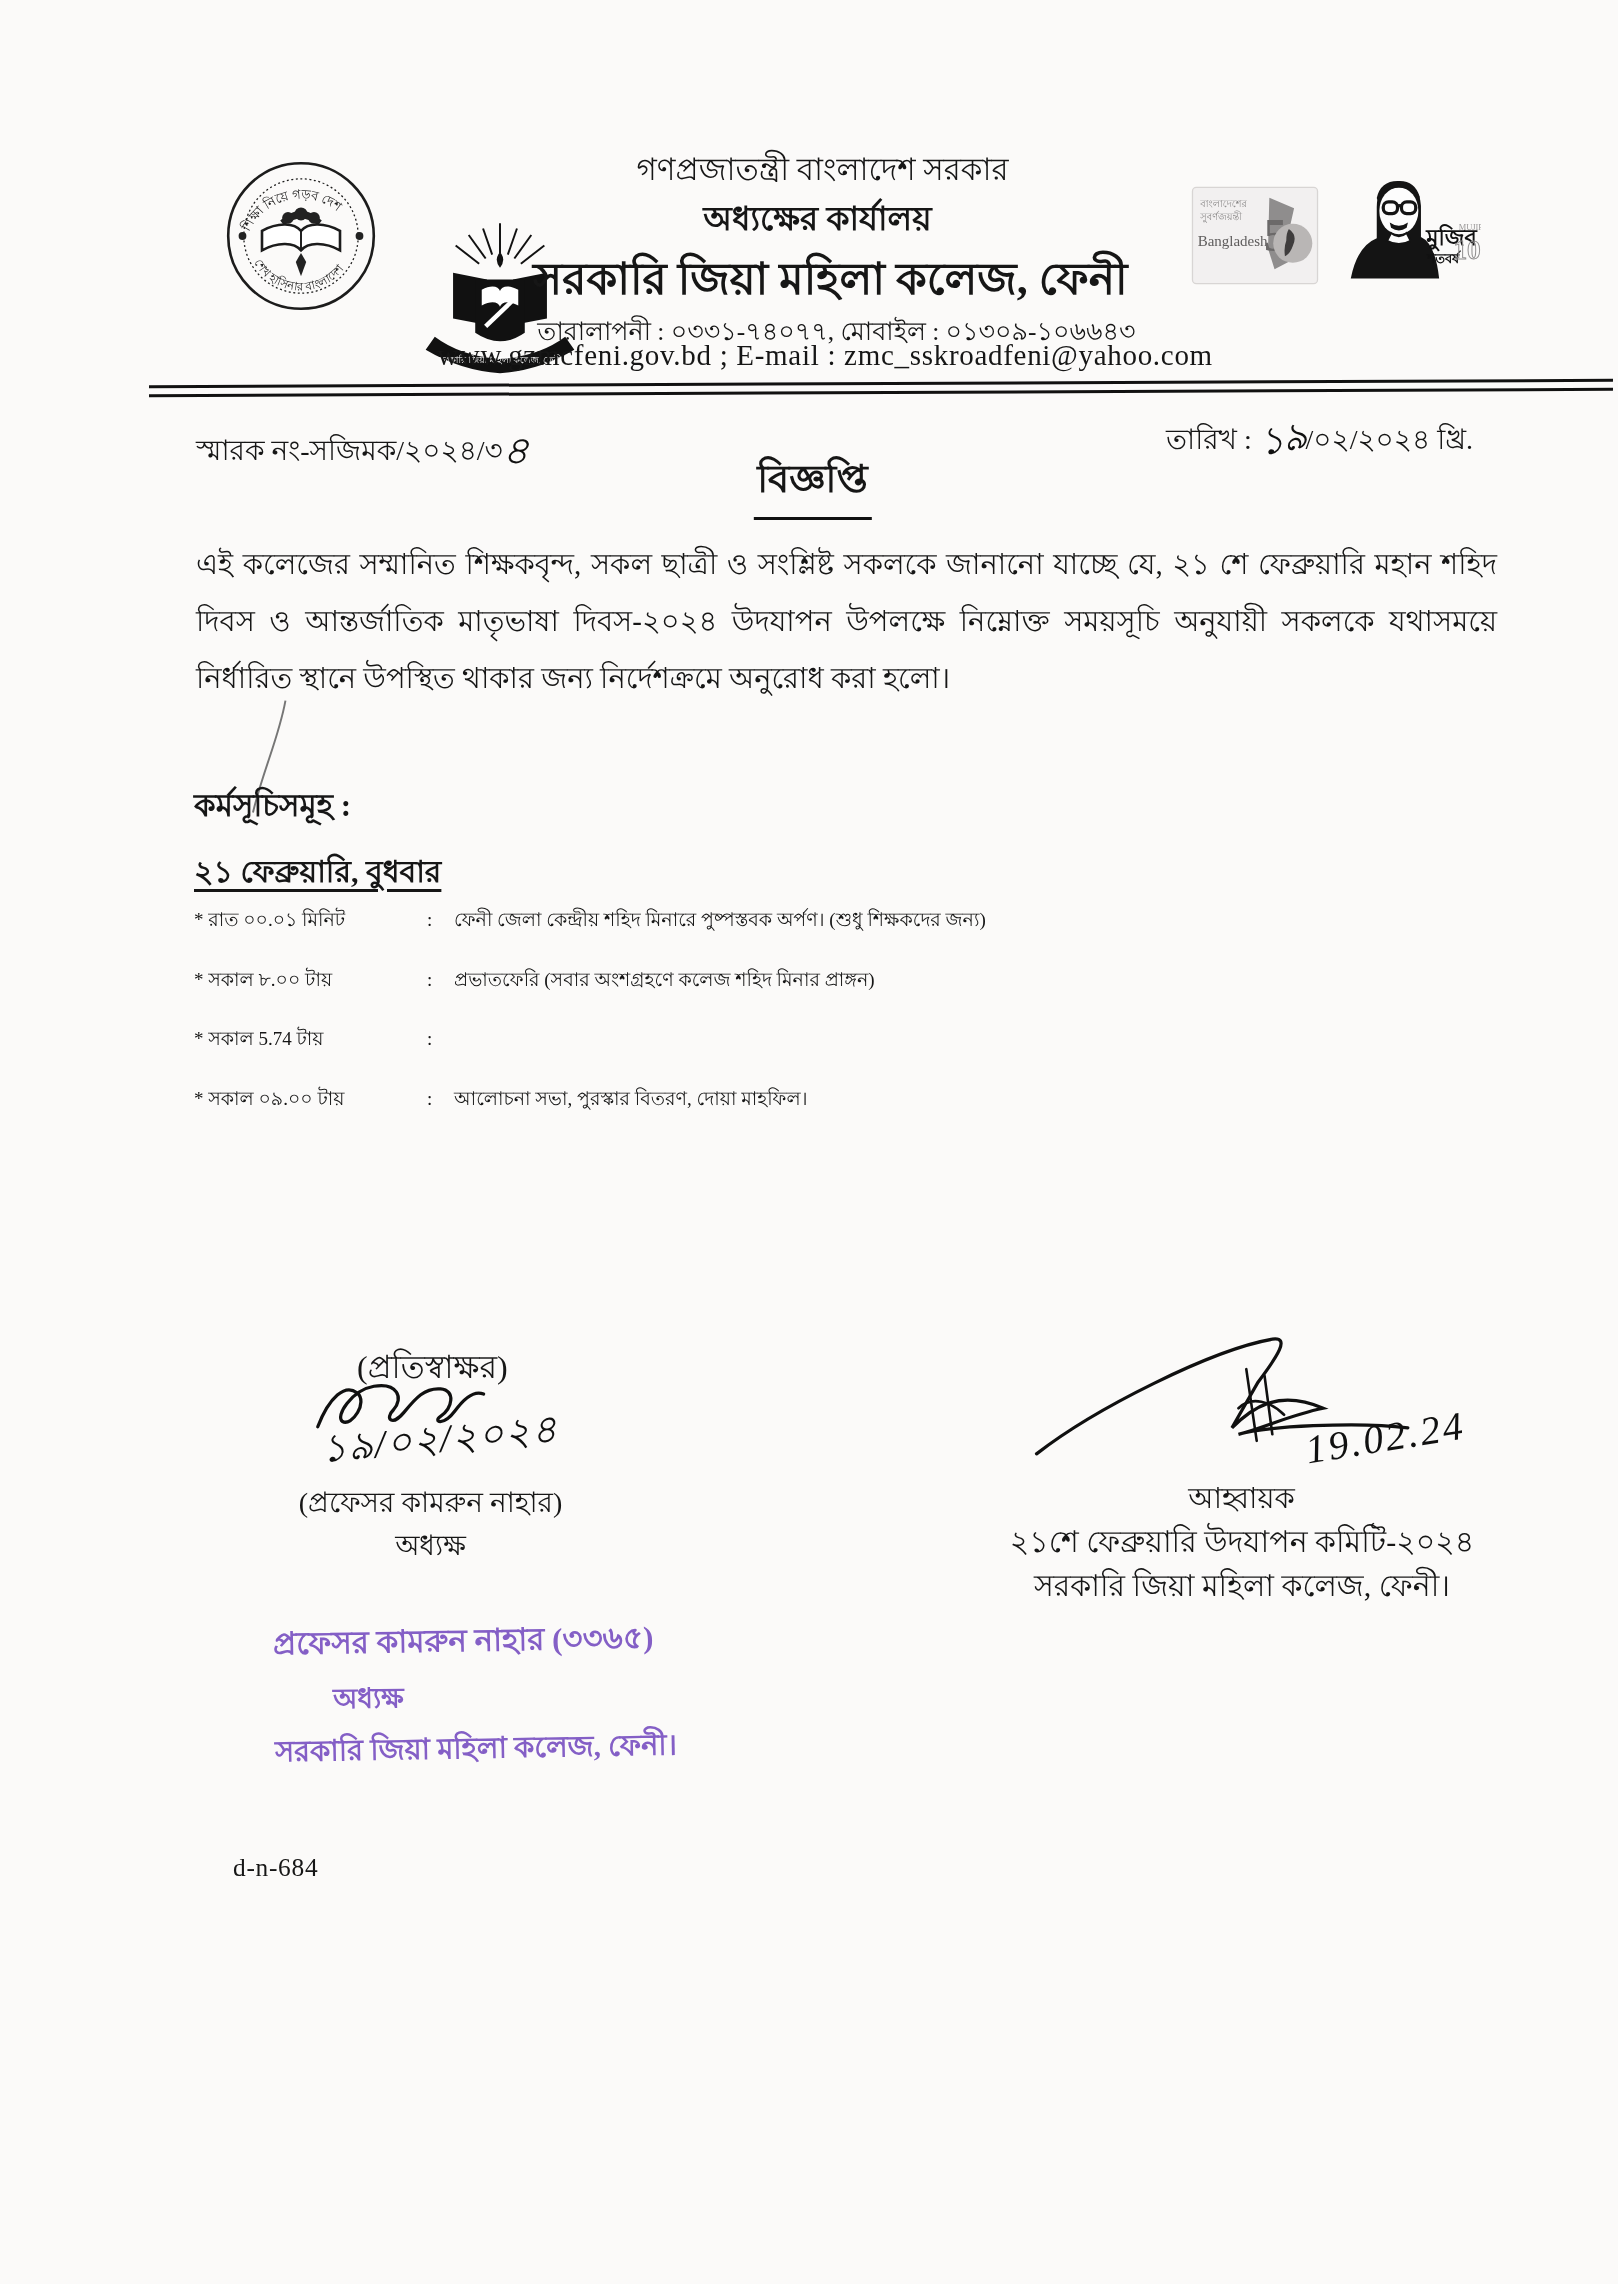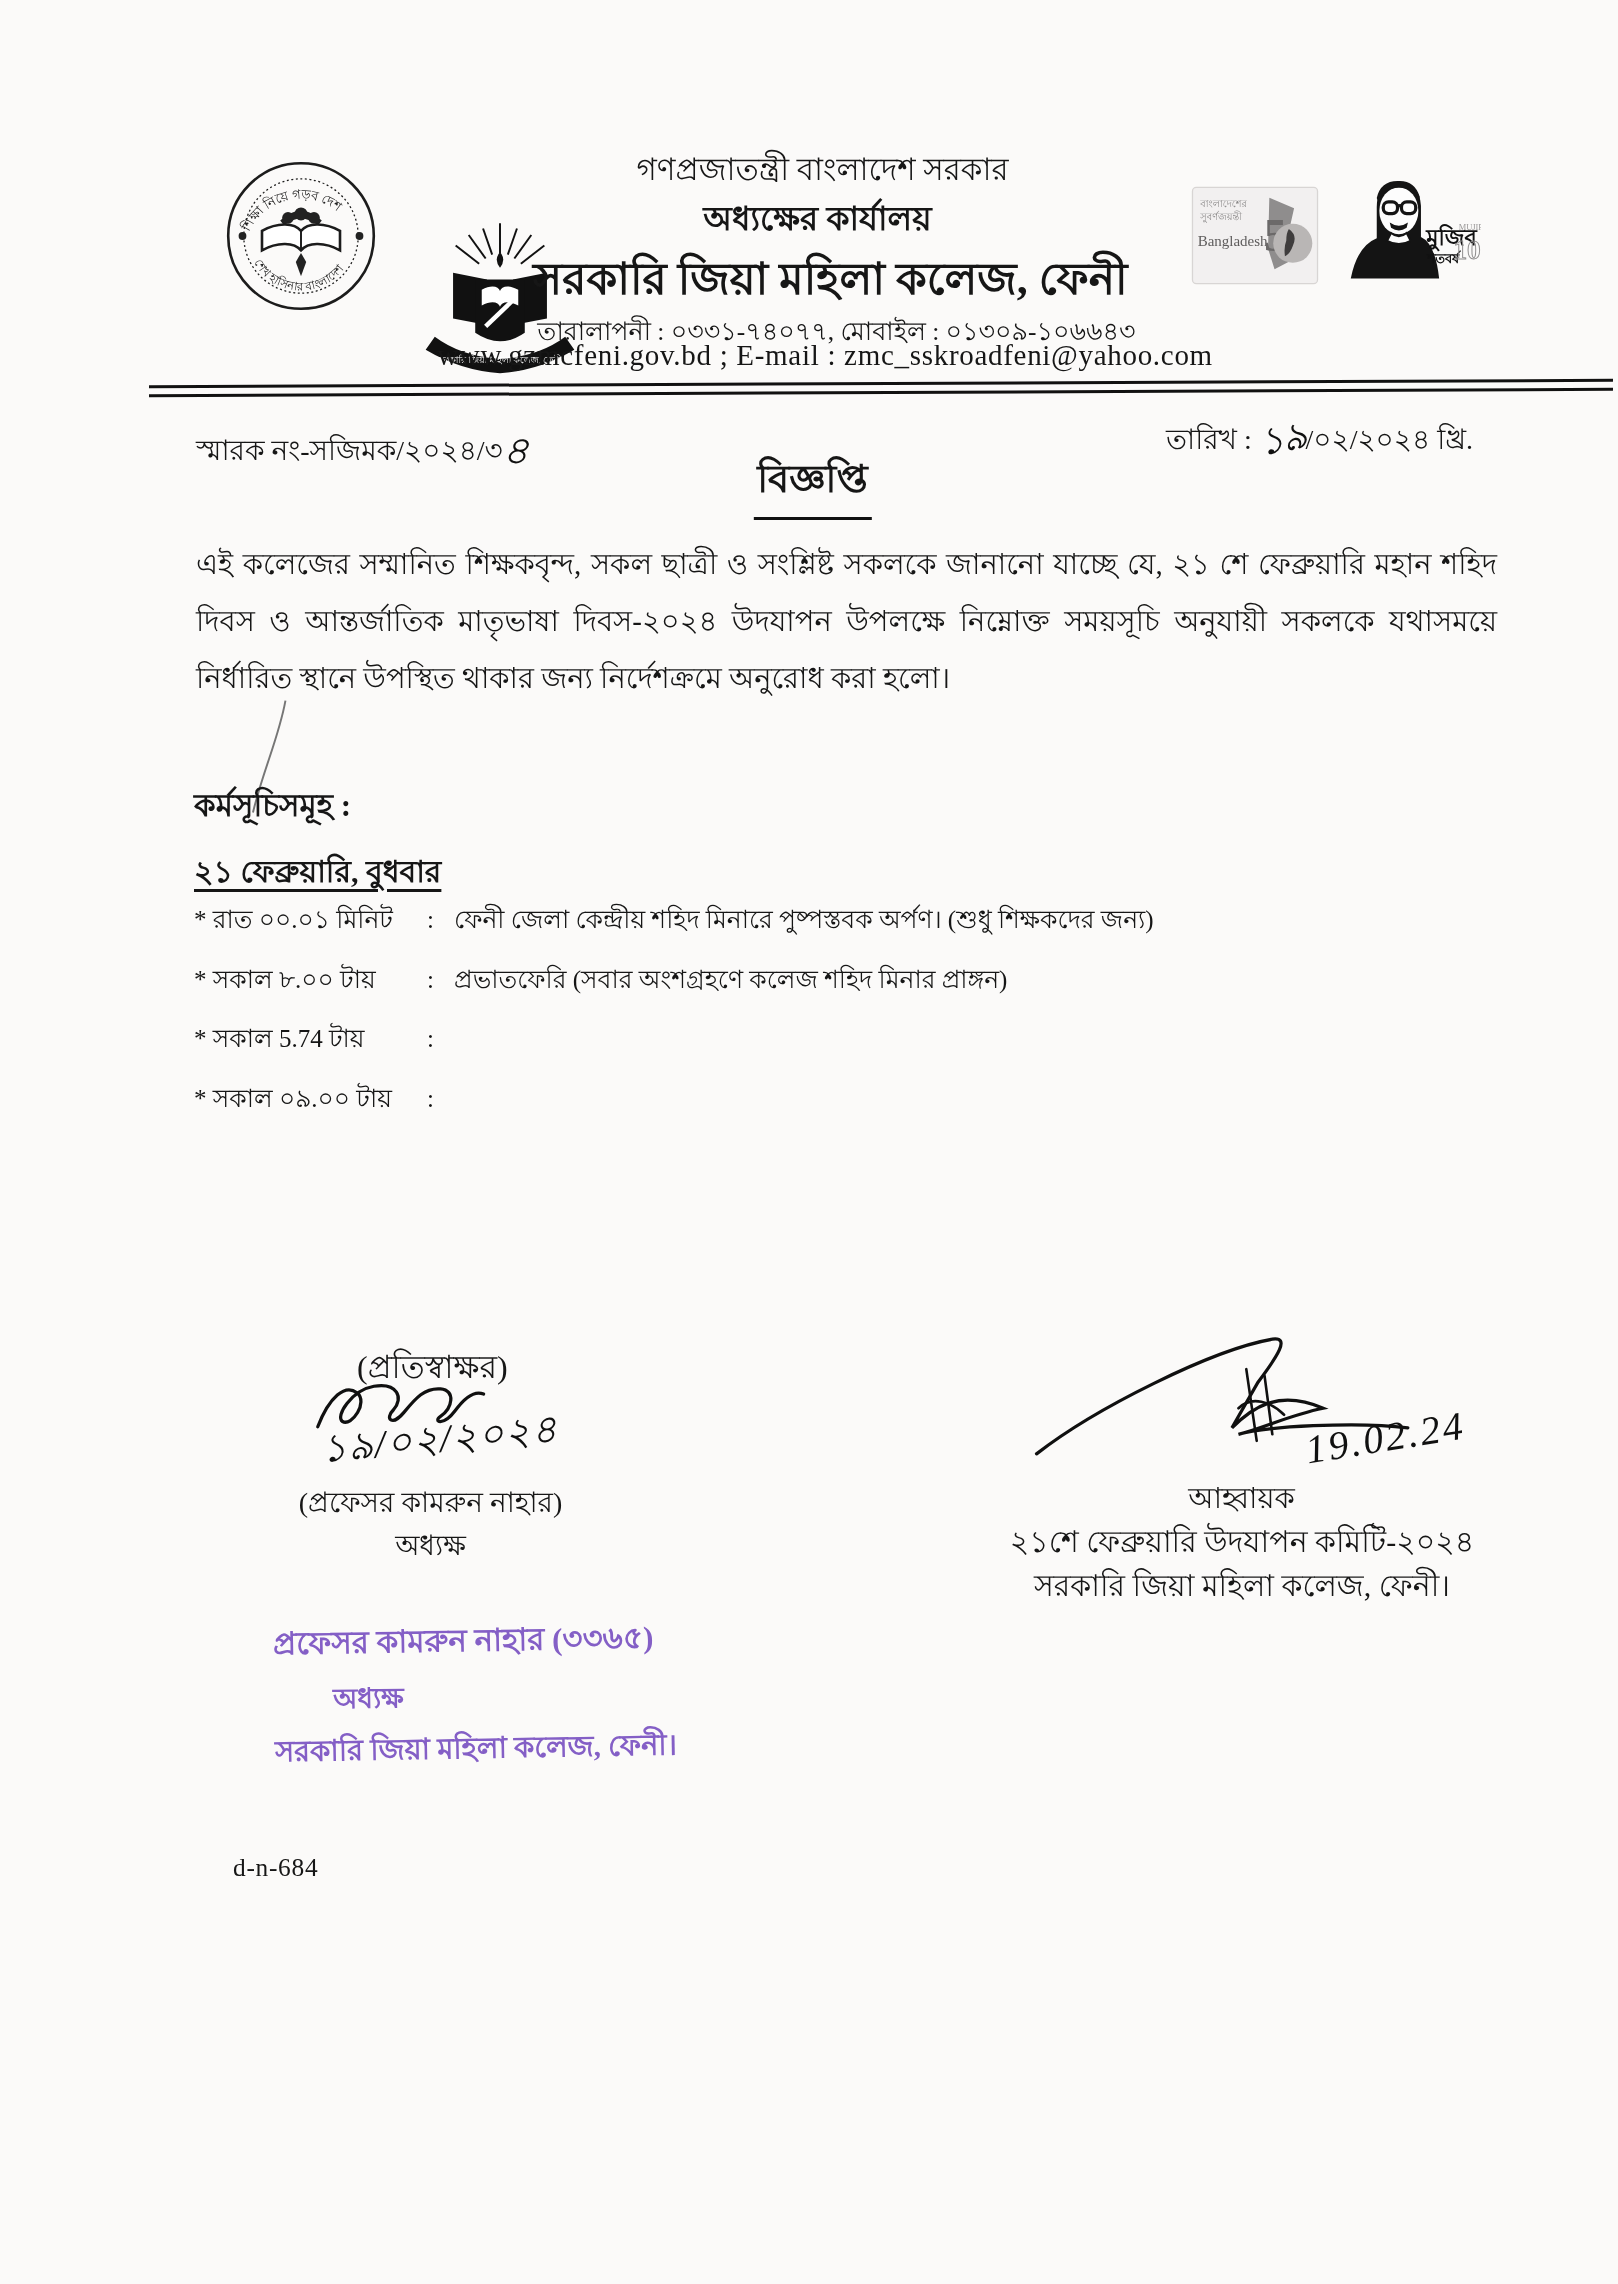--- a/index.html
+++ b/index.html
@@ -30,21 +30,21 @@
   .daterow{top:406px;left:1166px;font-size:28px;white-space:nowrap;}
   .daterow .hand-digit{display:inline-block;font-size:38px;transform:rotate(-10deg) translateY(2.6px);letter-spacing:-1.3px;}
   
   .title{top:449px;left:50%;transform:translateX(2.5%) translateX(-50%);font-size:38px;font-weight:bold;border-bottom:3.9px solid #111;padding:0 3.9px 3.9px 3.9px;white-space:nowrap;}
   
   .body-par{top:536px;left:196px;width:1301px;font-size:29px;line-height:57px;text-align:justify;}
   
   .prog-head{top:781px;left:194px;font-size:31px;font-weight:bold;white-space:nowrap;}
   .day-head{top:848px;left:194px;font-size:30px;font-weight:bold;text-decoration:underline;text-underline-offset:6.5px;white-space:nowrap;text-align:right;}
   .sched{top:901px;left:194px;width:1311px;}
-  .sched .row{display:flex;margin-bottom:21.5px;font-size:25px;line-height:38px;}
+  .sched .row{display:flex;margin-bottom:21.5px;font-size:19px;line-height:38px;}
   .sched .t{flex:0 0 233px;white-space:nowrap;}
   .sched .c{flex:0 0 27px;}
   .sched .d{flex:1;}
   
   .lsign-label{top:1342px;left:357px;font-size:32px;white-space:nowrap;}
   .lsign-date{top:1408px;left:321px;font-size:39px;transform:rotate(-5deg);letter-spacing:1.3px;white-space:nowrap;}
   .lsign-name{top:1481px;left:274px;width:313px;font-size:28px;white-space:nowrap;}
   .lsign-title{top:1524px;left:274px;width:313px;font-size:28px;}
   .lsign-org{top:1565px;left:215px;width:430px;font-size:28px;white-space:nowrap;}
   .stamp{top:1616px;left:274px;color:#7a52c2;transform:rotate(-1deg);opacity:0.92;}
@@ -179,20 +179,21 @@
         <span class="c">:</span>
         <span class="d">প্রভাতফেরি (সবার অংশগ্রহণে কলেজ শহিদ মিনার প্রাঙ্গন)</span>
     </div>
     <div class="row">
       <span class="t">* সকাল 5.74 টায়</span>
         <span class="c">:</span>
     </div>
     <div class="row">
       <span class="t">* সকাল ০৯.০০ টায়</span>
         <span class="c">:</span>
+        <span class="d">আলোচনা সভা, পুরস্কার বিতরণ, দোয়া মাহফিল।</span>
     </div>
   </div>
 
   <div class="abs lsign-label">(প্রতিস্বাক্ষর)</div>
   <svg class="abs" style="top:1364px;left:306px;" width="222" height="85" viewBox="0 0 340 130">
     <path d="M 18,96 C 36,50 60,30 78,44 C 96,58 70,96 56,88 C 44,80 70,40 104,34 C 140,28 150,52 134,70 C 120,84 132,96 150,74 C 168,52 182,36 206,38 C 230,40 224,68 206,80 C 194,88 210,96 228,72 C 244,50 258,40 272,46" fill="none" stroke="#101010" stroke-width="5" stroke-linecap="round"></path>
   </svg>
   <div class="abs hand lsign-date">১৯/০২/২০২৪</div>
   <div class="abs center lsign-name">(প্রফেসর কামরুন নাহার)</div>
   <div class="abs center lsign-title">অধ্যক্ষ</div>

